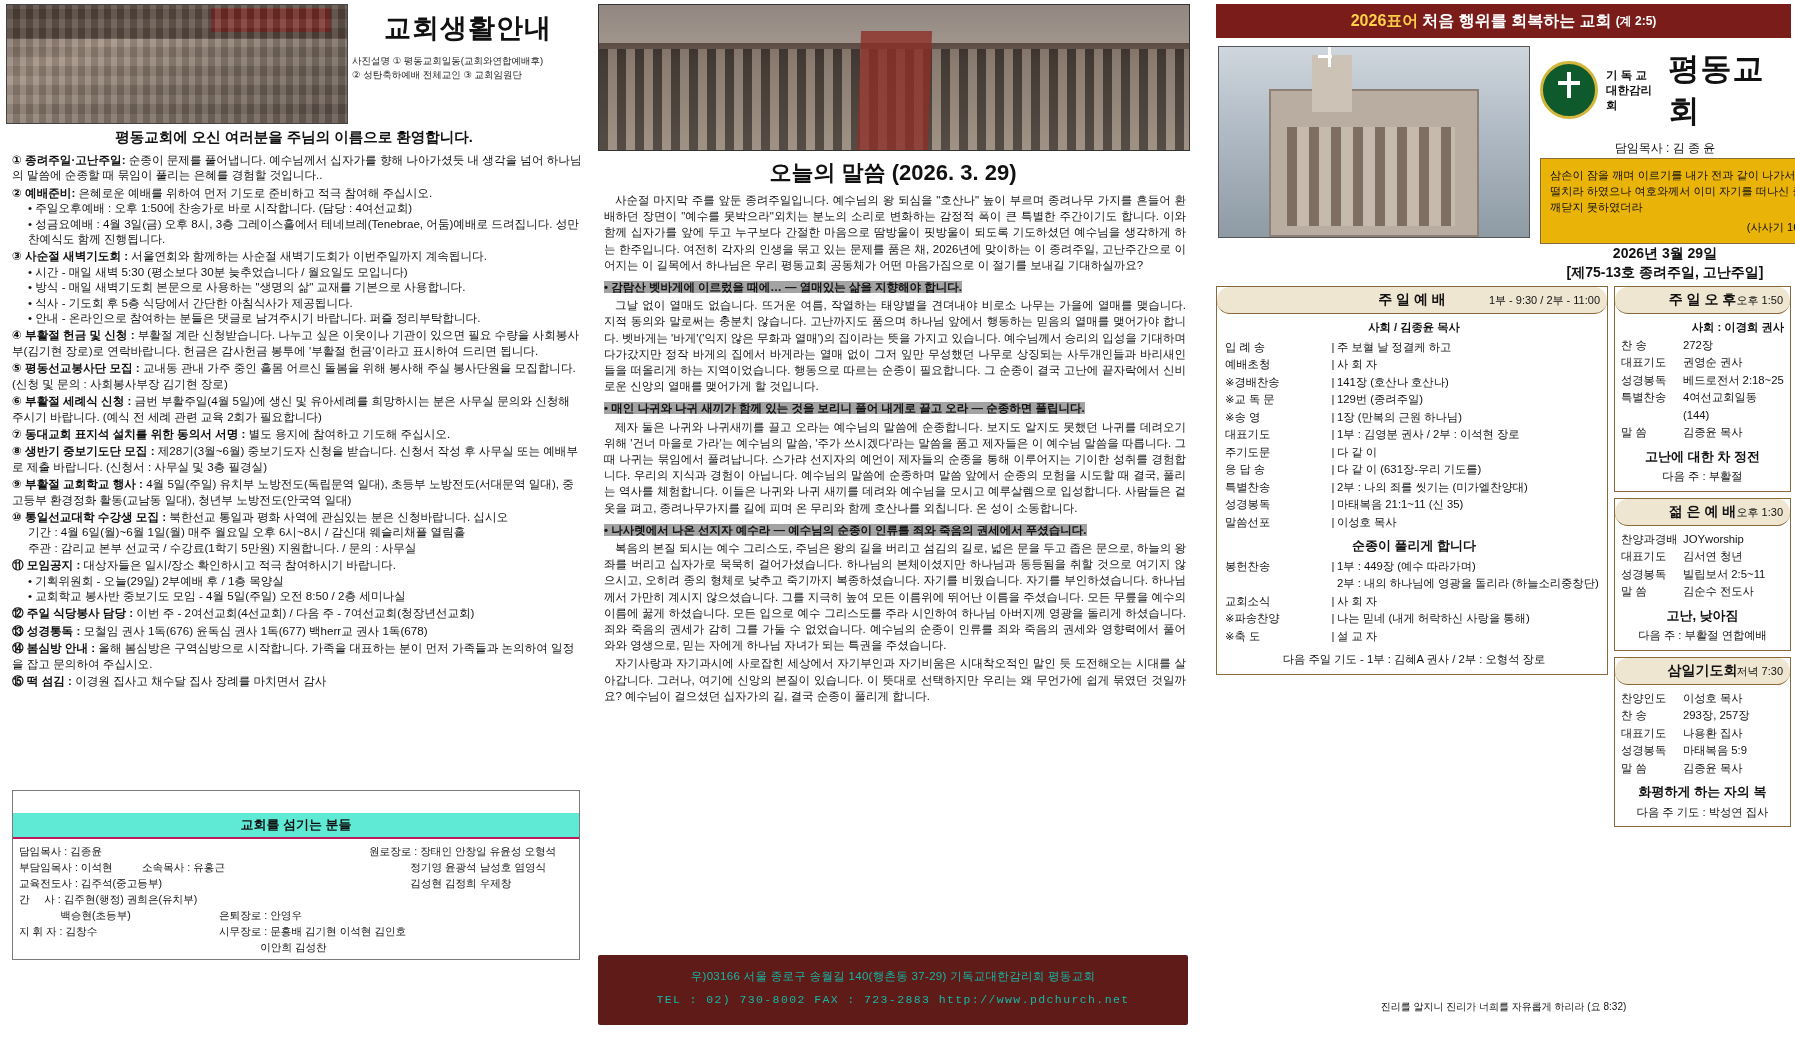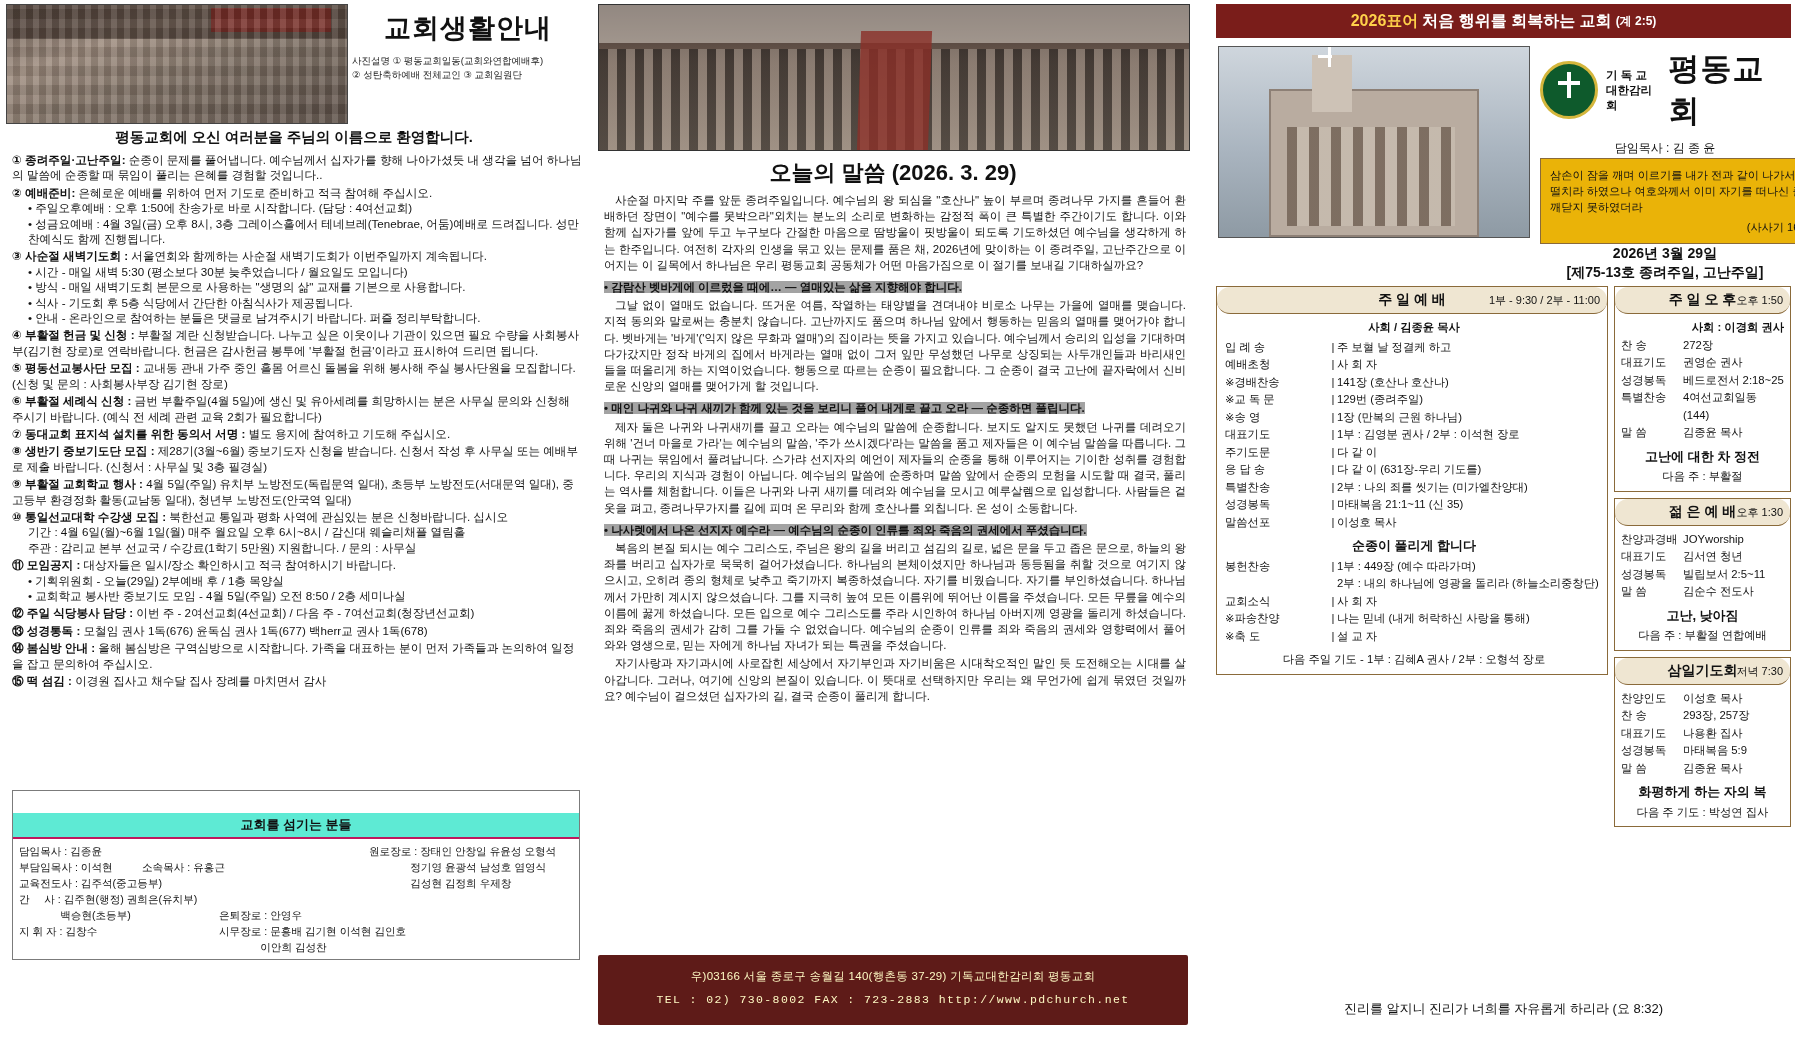--- a/index.html
+++ b/index.html
@@ -53,21 +53,21 @@
   .photo2 .crowd{position:absolute;left:0;top:30%;width:100%;height:70%;
     background:repeating-linear-gradient(90deg, rgba(20,20,20,.45) 0 9px, rgba(210,200,190,.30) 9px 18px);}
   .photo2 .ceiling{position:absolute;left:0;top:0;width:100%;height:26%;background:#d8d2c8;opacity:.55;}
 
   .c2-title{position:absolute;left:8px;top:158px;width:590px;text-align:center;font-size:22px;font-weight:bold;}
   .c2-body{position:absolute;left:14px;top:192px;width:582px;font-size:11.5px;line-height:16.2px;text-align:justify;}
   .c2-body p{margin:0 0 2px 0;text-indent:11px;}
   .c2-body .pt{margin:6px 0 2px 0;font-weight:bold;text-indent:0;}
   .c2-body .pt span{background:#a3a3a3;}
 
-  .c2-foot{position:absolute;left:8px;top:955px;width:590px;height:70px;background:#5e1b18;color:#fef9c3;
+  .c2-foot{position:absolute;left:8px;top:955px;width:590px;height:70px;background:#5e1b18;color:#14b8a6;
     border-radius:2px;text-align:center;padding-top:14px;box-sizing:border-box;}
   .c2-foot .l1{font-size:11.5px;letter-spacing:.3px;}
   .c2-foot .l2{font-size:11.5px;letter-spacing:1.4px;margin-top:9px;font-family:"Liberation Mono","DejaVu Sans Mono",monospace;}
 
   
   .col3{position:absolute;left:1210px;top:0;width:585px;height:1039px;}
   .c3-banner{position:absolute;left:6px;top:4px;width:575px;height:34px;background:#7a1d1a;color:#fff;
     display:flex;align-items:center;justify-content:center;font-size:16px;font-weight:bold;gap:4px;}
   .c3-banner .y{color:#ffd24a;}
   .c3-banner .small{font-size:12px;}
@@ -111,21 +111,21 @@
   .svc .v{flex:1;}
 
   .mini{font-size:11.3px;line-height:17.5px;padding:5px 6px;}
   .mini .r{display:flex;}
   .mini .k{width:62px;flex:none;}
   .mini .v{flex:1;}
   .mini .ctr{text-align:right;font-weight:bold;}
 
   .sec-title{text-align:center;font-weight:bold;font-size:13px;padding:6px 0 3px;}
 
-  .c3-bottom{position:absolute;left:6px;top:1000px;width:575px;text-align:center;font-size:13px;}
+  .c3-bottom{position:absolute;left:6px;top:1000px;width:575px;text-align:center;font-size:10px;}
 </style>
 </head>
 <body>
 
 <div class="page">
 
   <div class="col1">
 
     <div class="photo-strip">
       <div class="hall"></div>

